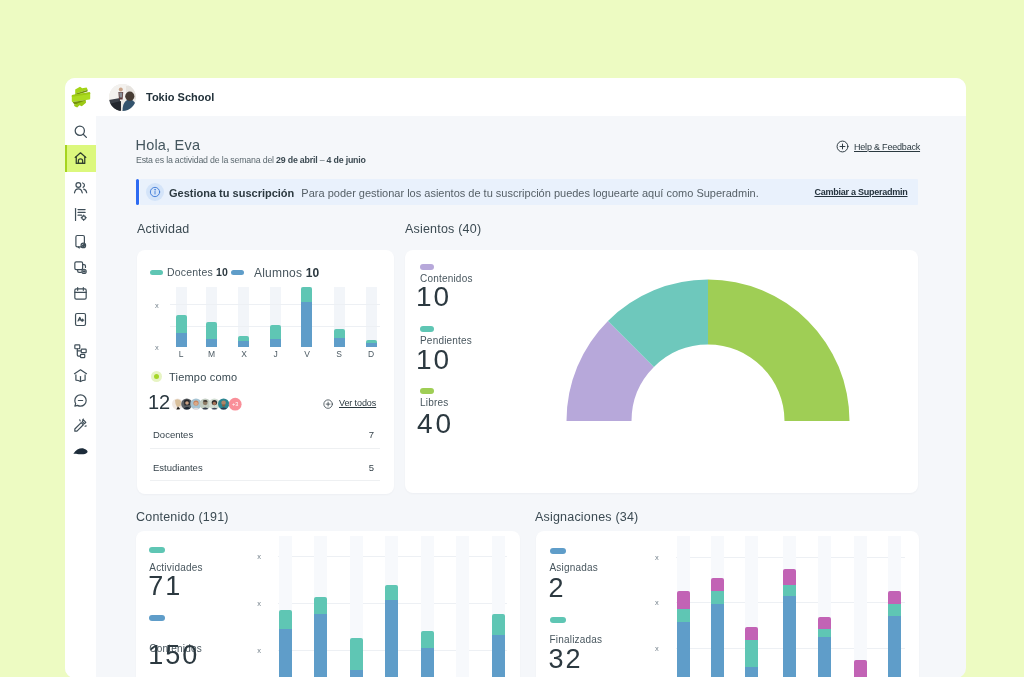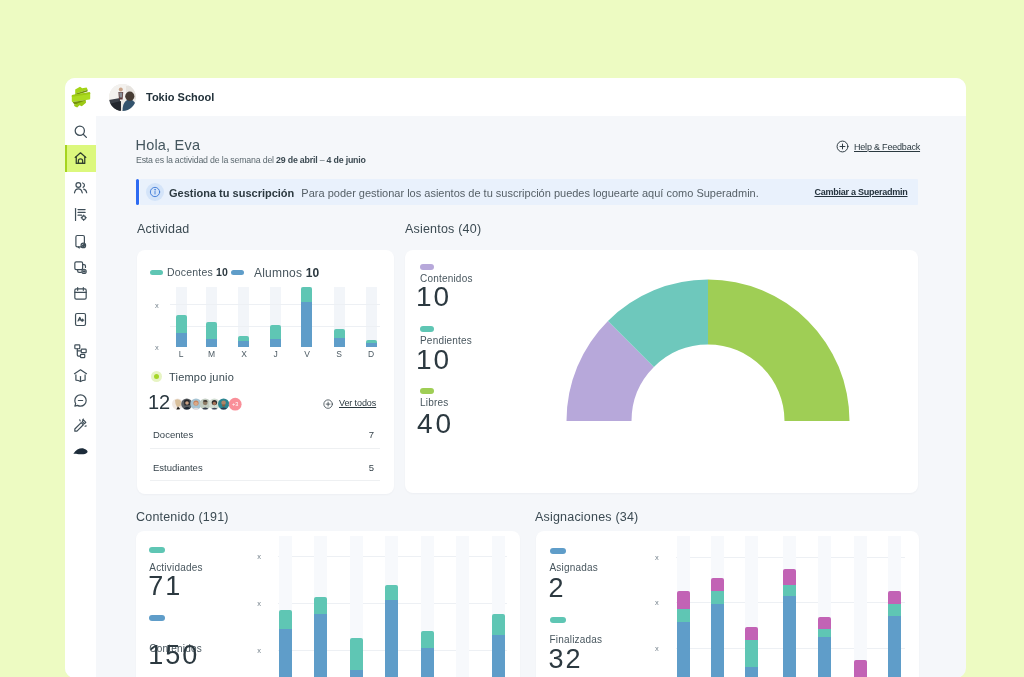--- a/index.html
+++ b/index.html
@@ -214,21 +214,21 @@
     <div class="daylbl" style="left:37px;top:99.5px;">L</div>
     <div class="daylbl" style="left:67.5px;top:99.5px;">M</div>
     <div class="daylbl" style="left:100px;top:99.5px;">X</div>
     <div class="daylbl" style="left:131.5px;top:99.5px;">J</div>
     <div class="daylbl" style="left:163px;top:99.5px;">V</div>
     <div class="daylbl" style="left:195px;top:99.5px;">S</div>
     <div class="daylbl" style="left:227px;top:99.5px;">D</div>
 
     <div style="position:absolute;left:14px;top:121.3px;width:11px;height:11px;border-radius:50%;background:#e7f4c3;"></div>
     <div style="position:absolute;left:17px;top:124.3px;width:5px;height:5px;border-radius:50%;background:#a5d627;"></div>
-    <div style="position:absolute;left:32px;top:121px;font-size:11px;color:#3a4a52;letter-spacing:.2px;">Tiempo junio</div>
+    <div style="position:absolute;left:32px;top:121px;font-size:11px;color:#3a4a52;letter-spacing:.2px;">Tiempo como</div>
     <div style="position:absolute;left:11px;top:141px;font-size:20px;color:#2b3840;">12</div>
 
     <svg style="position:absolute;left:35px;top:147.4px;" width="70" height="14" viewBox="0 0 70 14">
       <defs>
           <clipPath id="c1">
             <circle cx="5.6" cy="7" r="5.6"></circle>
           </clipPath>
           <clipPath id="c2">
             <circle cx="14.8" cy="7" r="5.6"></circle>
           </clipPath>

